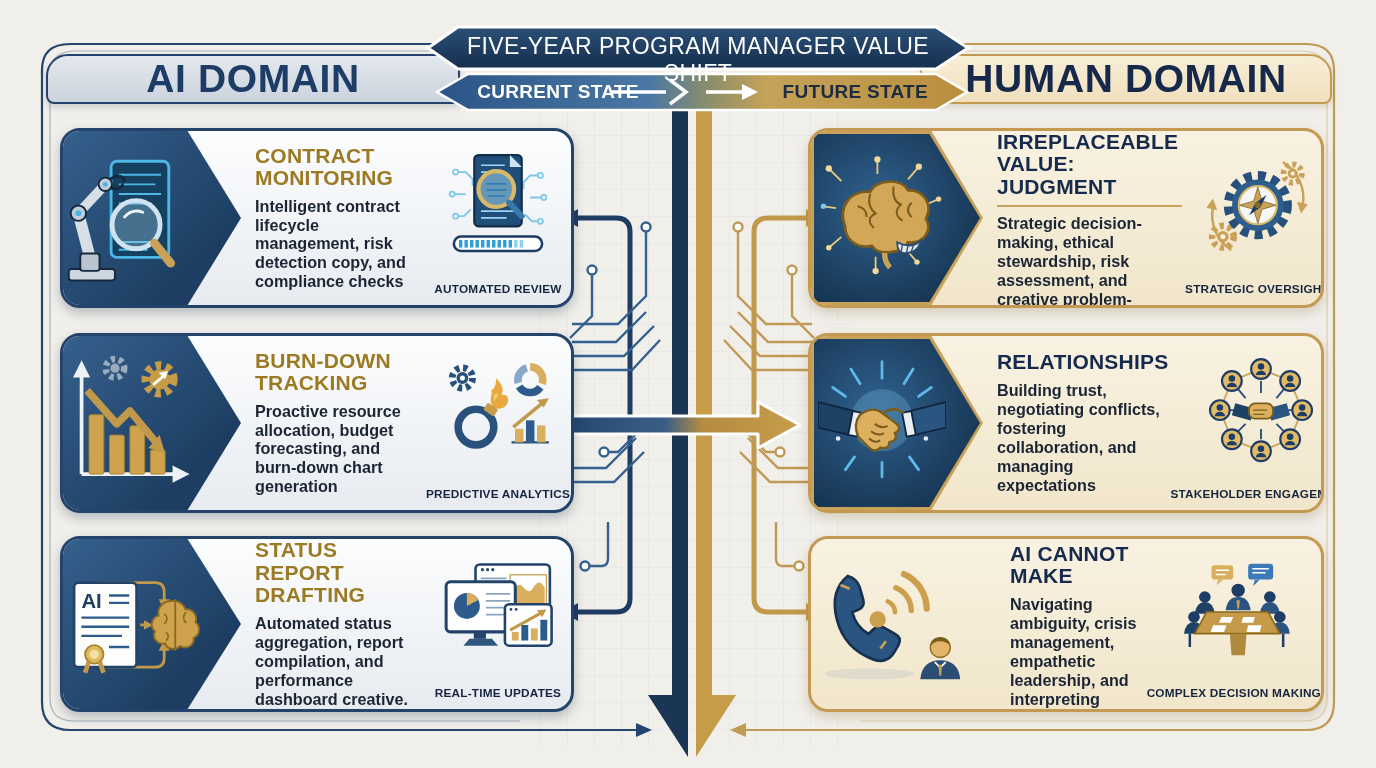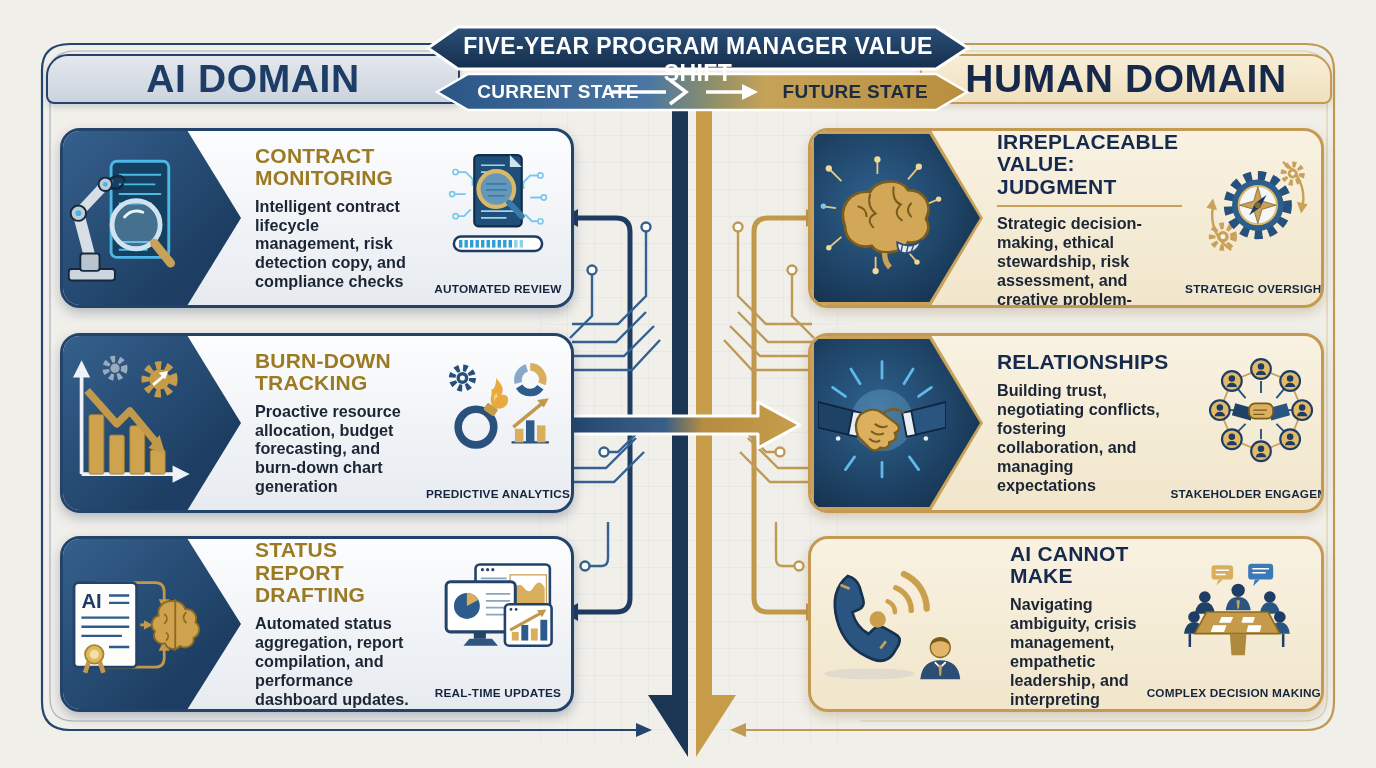--- a/index.html
+++ b/index.html
@@ -8,21 +8,21 @@
     background:#f1efea;
     font-family:"Liberation Sans", sans-serif;
   }
   .abs{position:absolute;}
   svg{display:block;}
   
   #connector-layer{left:0;top:0;z-index:2;}
   #banner-layer{left:0;top:0;z-index:6;pointer-events:none;}
   
   #banner-title{left:436px;top:33px;width:524px;text-align:center;z-index:7;
-    font-size:23px;font-weight:bold;color:#ffffff;letter-spacing:.4px;}
+    font-size:23px;font-weight:normal;color:#ffffff;letter-spacing:.4px;}
   #state-current{left:468px;top:81px;width:180px;text-align:center;z-index:7;
     font-size:19px;font-weight:bold;color:#ffffff;letter-spacing:.3px;}
   #state-future{left:748px;top:81px;width:180px;text-align:right;z-index:7;
     font-size:19px;font-weight:bold;color:#1b2b42;letter-spacing:.3px;}
   
   .dom-header{height:46px;z-index:3;display:flex;align-items:center;justify-content:center;
     font-size:39px;font-weight:bold;letter-spacing:.6px;}
   #ai-header{left:46px;top:54px;width:410px;
     background:linear-gradient(180deg,#e4e8ee,#cbd3dd);
     border:2.5px solid #24426c;border-radius:22px 4px 4px 8px;color:#1d3c66;
@@ -334,21 +334,21 @@
       <path d="M28,116 l-4,12 M40,116 l4,12" stroke="#c2984a" stroke-width="5"></path>
       <path d="M84,76 h8" stroke="#c2984a" stroke-width="3"></path>
       <polygon points="98,76 88,71 88,81" fill="#c2984a"></polygon>
       <path d="M118,50 c-10,0 -16,8 -14,16 c-8,2 -10,12 -4,17 c-4,8 4,15 11,13 c2,7 12,8 16,3 c8,4 16,-1 15,-9 c7,-3 8,-13 2,-17 c3,-8 -4,-15 -11,-14 c-2,-7 -10,-10 -15,-9 z" fill="#cfa24e" stroke="#8a6a22" stroke-width="2"></path>
       <path d="M122,48 v56" stroke="#8a6a22" stroke-width="2"></path>
       <path d="M110,64 q6,5 0,11 M134,62 q-6,6 0,12 M112,84 q5,4 0,9" stroke="#8a6a22" stroke-width="1.8" fill="none"></path>
     </svg>
   </div>
   <div class="txt">
     <div class="title gold">STATUS REPORT DRAFTING</div>
-    <div class="body">Automated status aggregation, report compilation, and performance dashboard updates.</div>
+    <div class="body">Automated status aggregation, report compilation, and performance dashboard creative.</div>
   </div>
   <div class="icol">
     <svg viewBox="0 0 132 118" width="118" height="102">
       <rect x="40" y="4" width="86" height="58" rx="5" fill="#ffffff" stroke="#23436b" stroke-width="3"></rect>
       <circle cx="48" cy="10" r="1.8" fill="#23436b"></circle>
         <circle cx="54" cy="10" r="1.8" fill="#23436b"></circle>
         <circle cx="60" cy="10" r="1.8" fill="#23436b"></circle>
       <g stroke="#8aa5bf" stroke-width="2">
           <line x1="46" y1="20" x2="76" y2="20"></line>
           <line x1="46" y1="27" x2="72" y2="27"></line>

